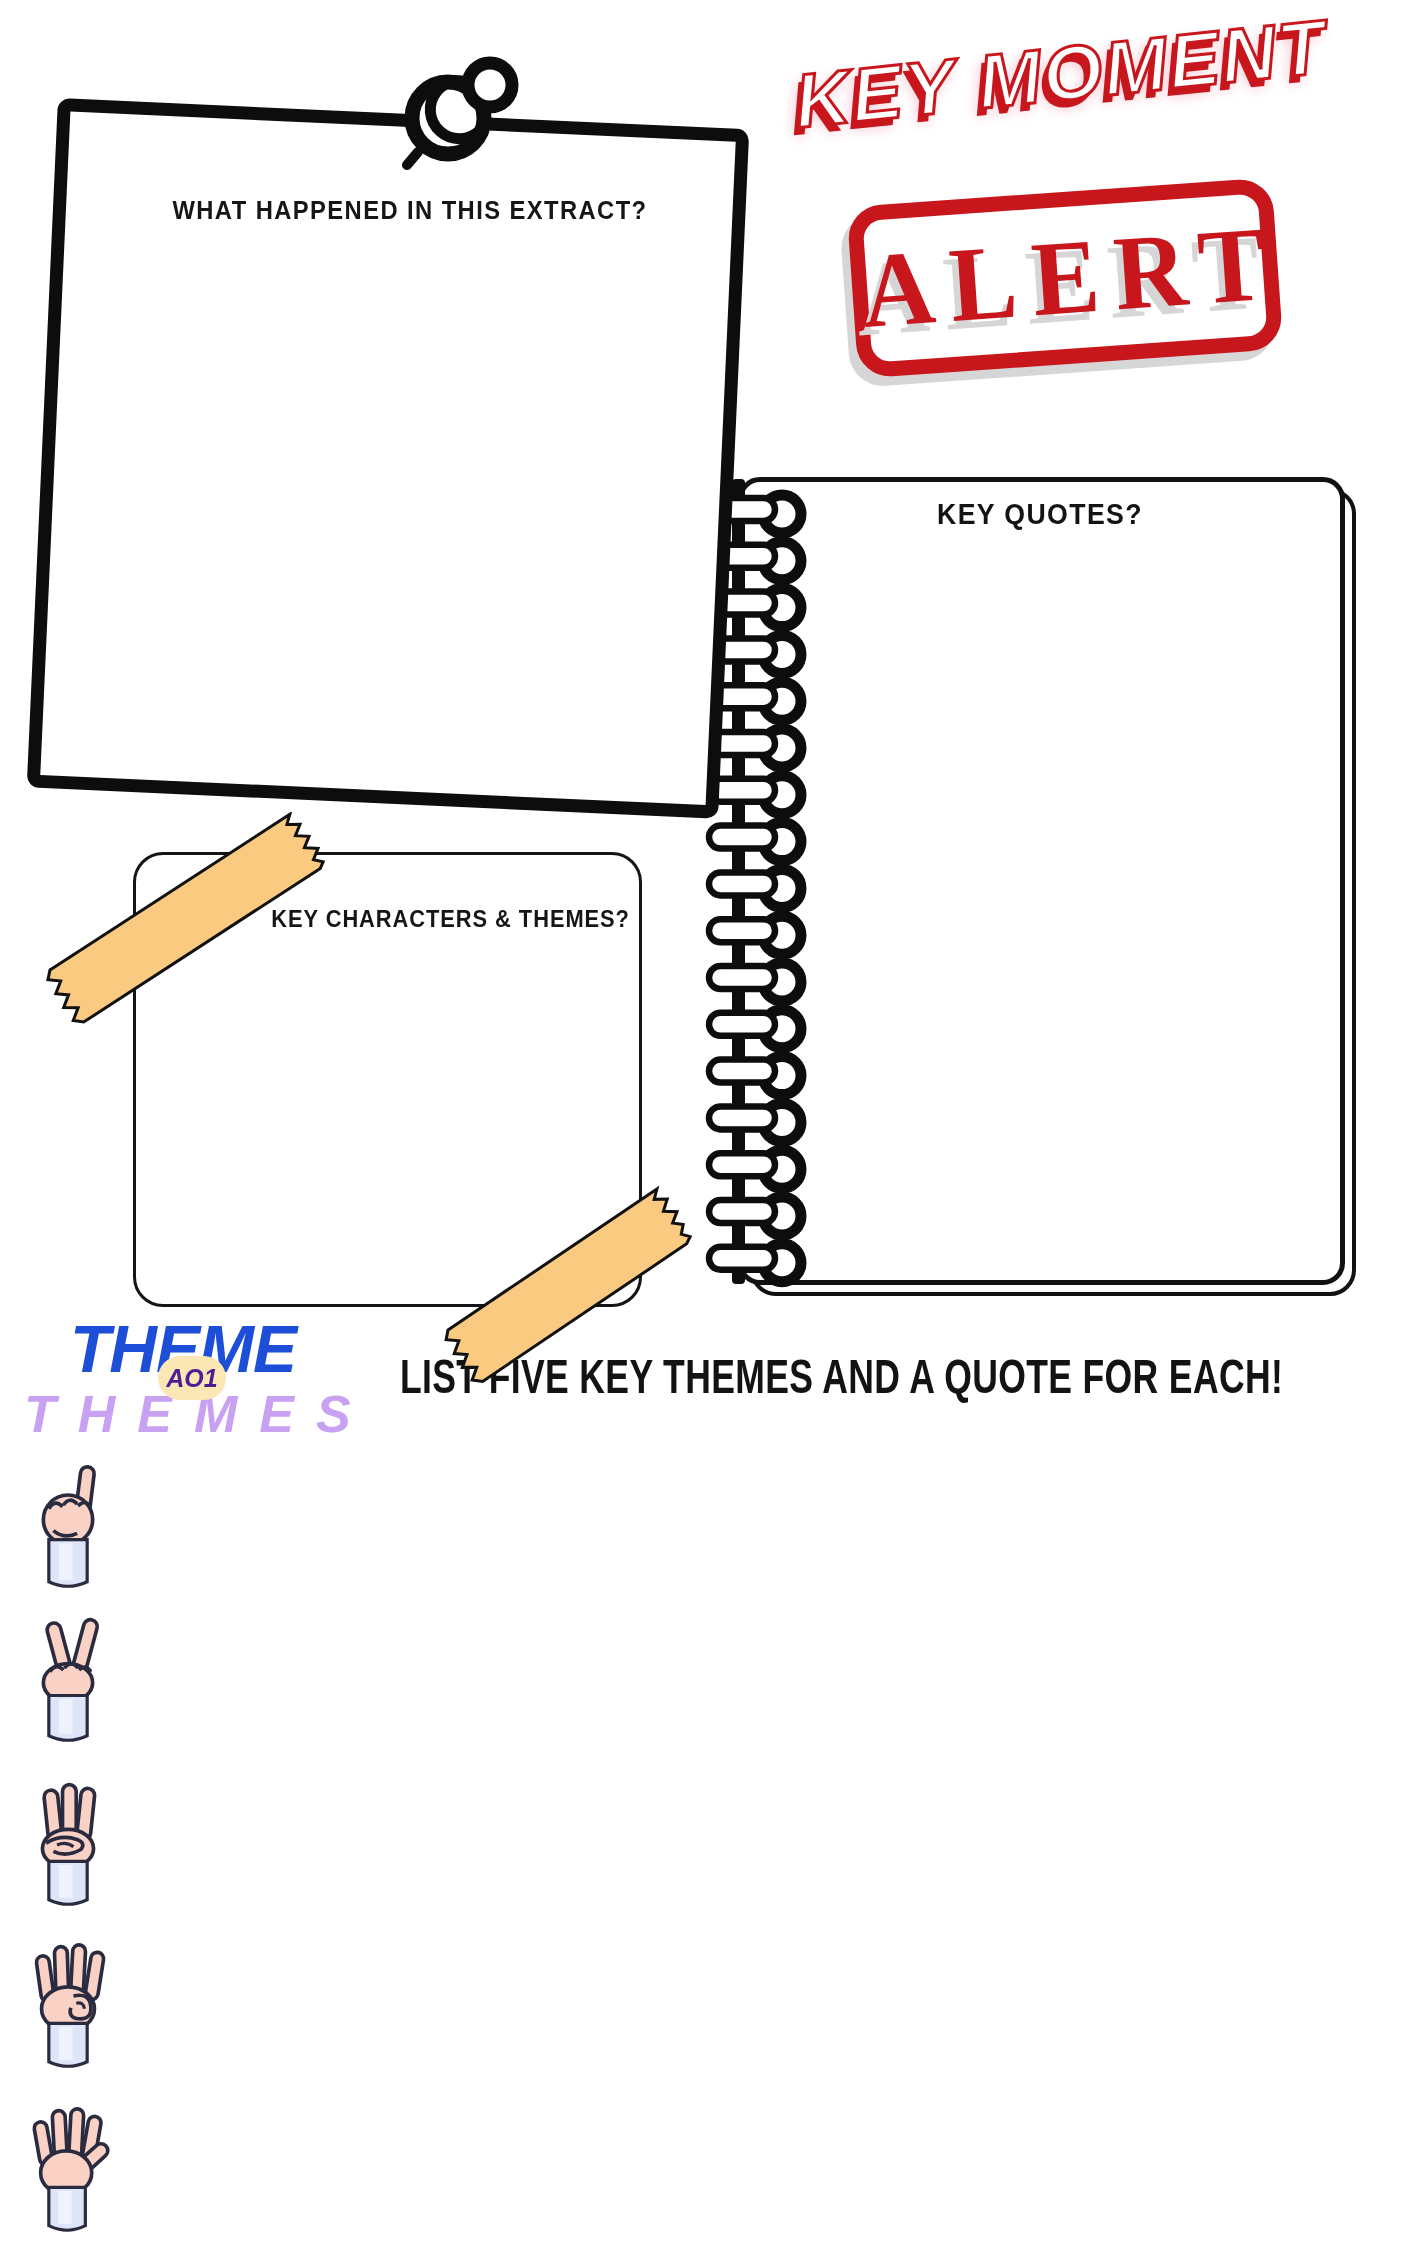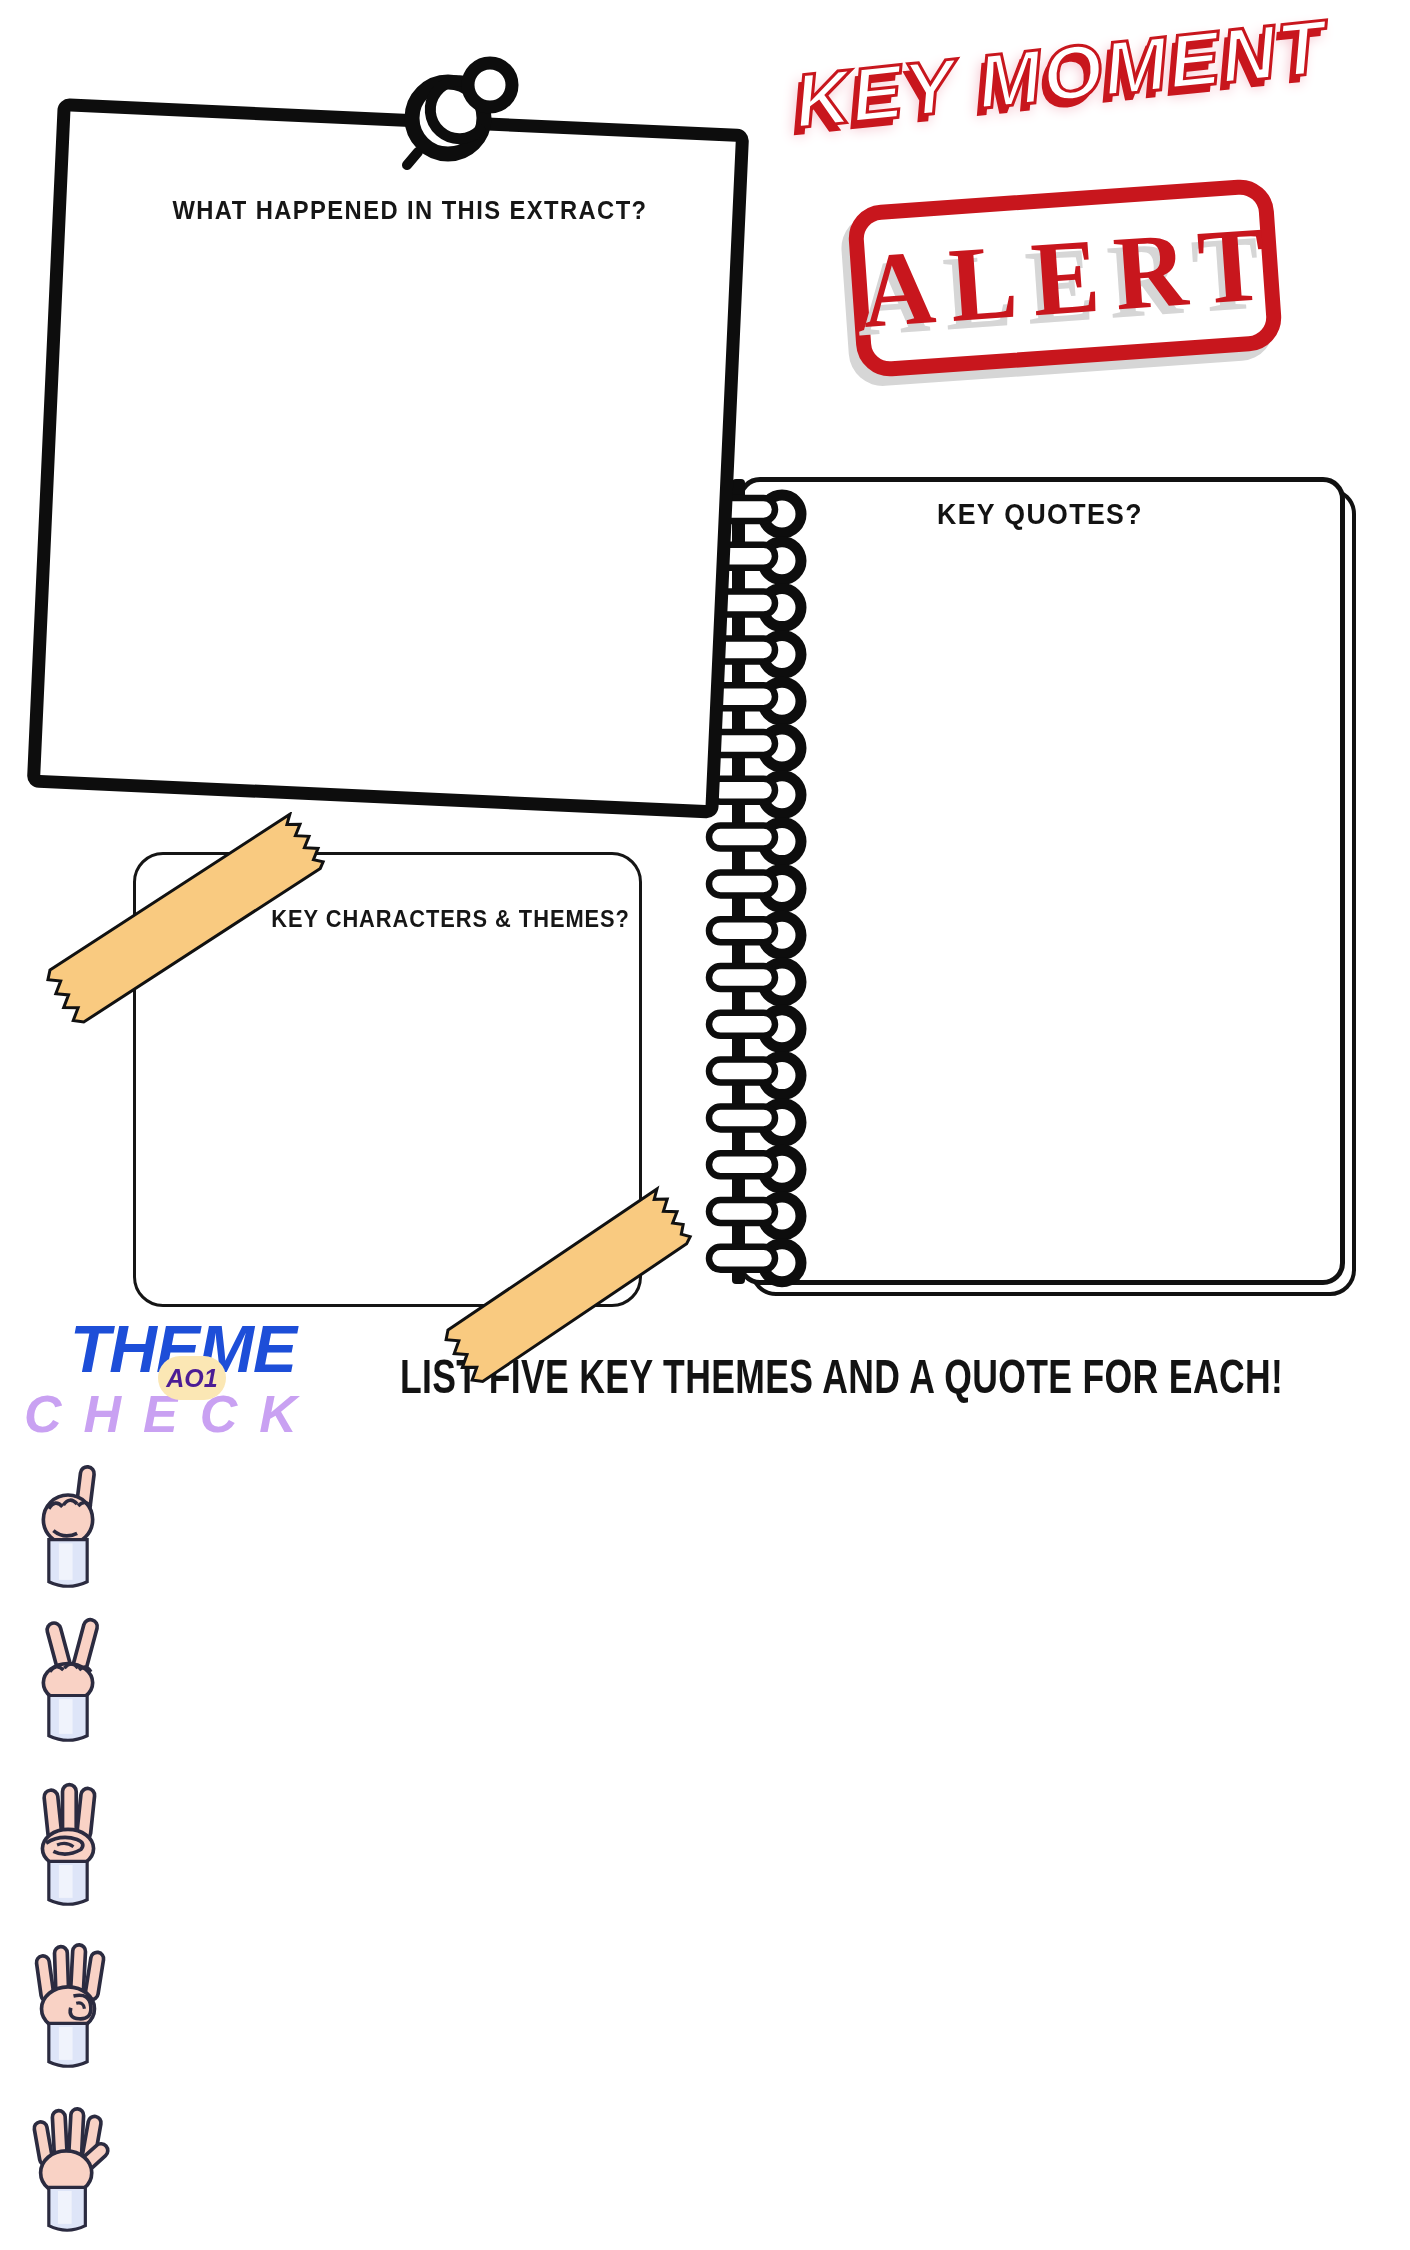--- a/index.html
+++ b/index.html
@@ -158,21 +158,21 @@
   <svg class="tape2-svg" width="300" height="260" viewBox="0 0 300 260">
     <g transform="translate(20,180) rotate(-34)">
       <path d="M0,0 L252,0 L244,7 L255,14 L245,22 L256,30 L246,37 L254,44 L247,51 L253,58 L246,62 L0,62 L-8,55 L3,47 L-9,39 L2,31 L-8,23 L3,15 L-7,7 Z" fill="#f9ca80" stroke="#111" stroke-width="3" stroke-linejoin="miter"></path>
     </g>
   </svg>
 
   <div class="theme-word">THEME</div>
   <div class="ao1-badge">
     <span>AO1</span>
   </div>
-  <div class="check-word">CHECK</div>
+  <div class="check-word">THEMES</div>
 
   <div class="instruction">LIST FIVE KEY THEMES AND A QUOTE FOR EACH!</div>
 
   <svg class="hand h1" width="84" height="140" viewBox="0 0 92 142">
     <g stroke="#2b2b40" stroke-width="4" fill="#f9d2c5">
       <rect x="57" y="6" width="15" height="58" rx="7.5" transform="rotate(7 64 35)"></rect>
       <circle cx="46" cy="64" r="27"></circle>
       <path d="M25,52 q7,-11 15,-2 M41,48 q7,-10 15,-1 M57,49 q8,-8 14,1 M30,76 q12,10 26,3" fill="none"></path>
       <path d="M25,86 h42 v46 q-21,10 -42,0 z" fill="#dee5f8" stroke-width="3.5"></path>
       <rect x="36" y="90" width="15" height="40" fill="#ffffff" opacity="0.55" stroke="none"></rect>

